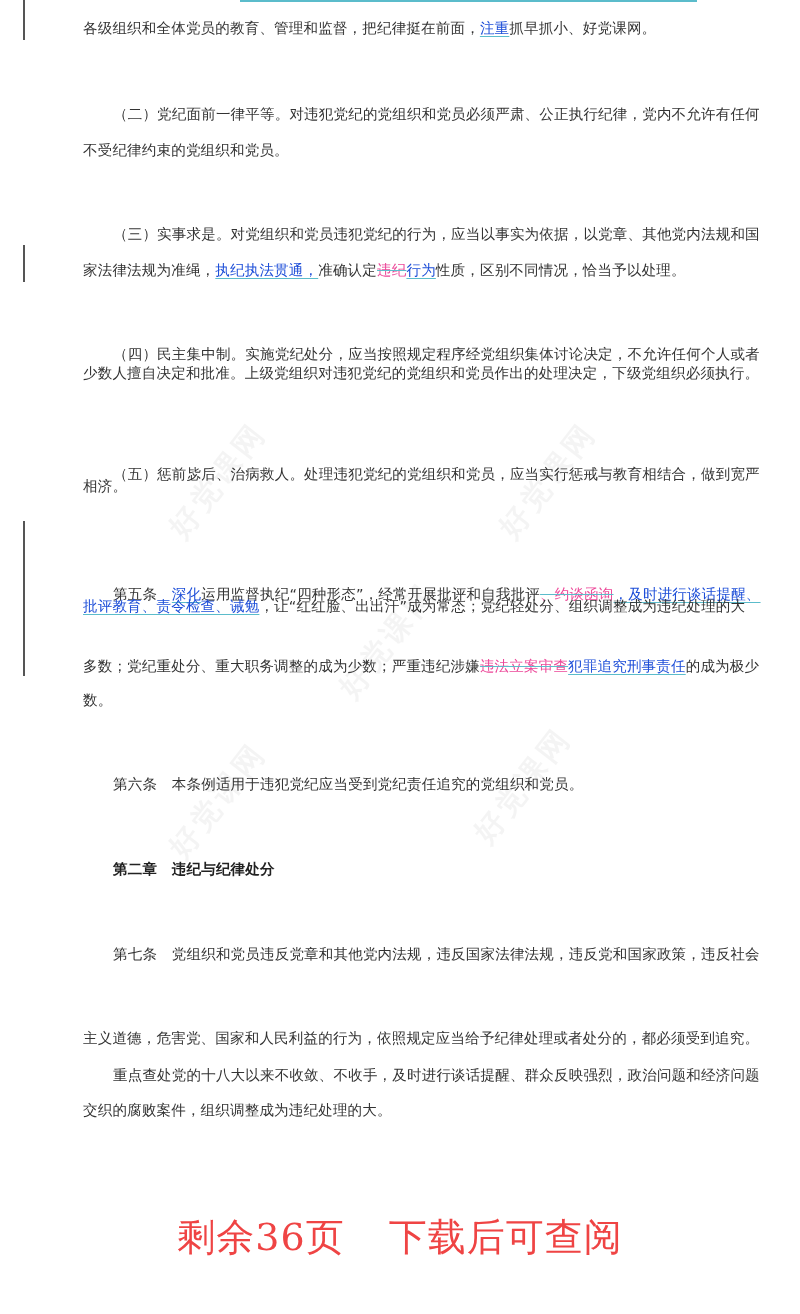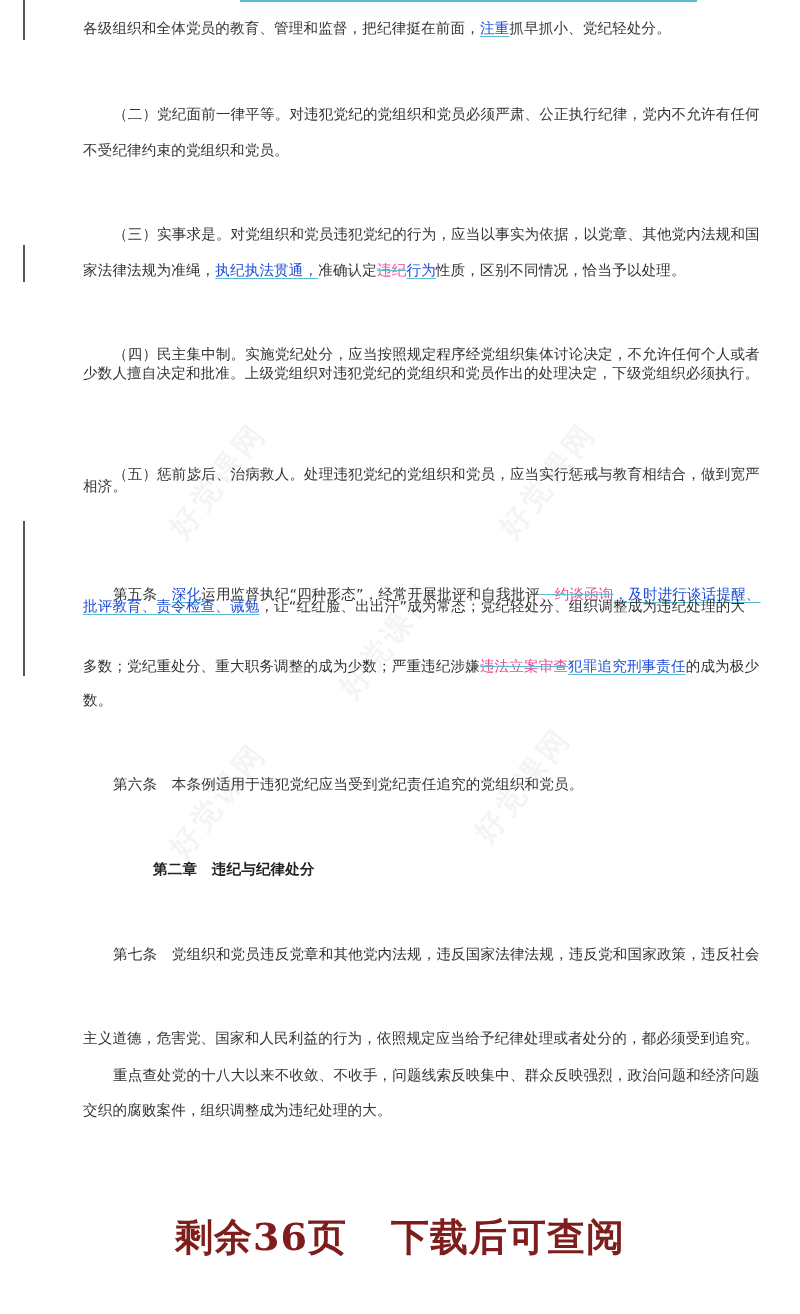--- a/index.html
+++ b/index.html
@@ -11,34 +11,34 @@
   }
   .page { position: absolute; left: 0; top: 0; width: 800px; height: 1314px; }
   .line {
     position: absolute; left: 83px; width: 700px;
     font-size: 14.5px; line-height: 20px; white-space: nowrap;
     letter-spacing: 0.2px;
   }
   .indent { left: 113px; }
   .ins { color: #1d4ed8; text-decoration: underline; text-decoration-color: #5bbccb; text-underline-offset: 3px; }
   .del { color: #ec4899; text-decoration: line-through; text-decoration-color: #5bbccb; }
-  .bold { font-weight: bold; color: #222; margin-left: 40px; }
+  .bold { font-weight: bold; color: #222; }
   .change-bar { position: absolute; left: 23px; width: 2px; background: #555555; }
   .topclip {
     position: absolute; top: -6px; left: 83px; width: 700px; height: 12px; overflow: hidden;
   }
   .topclip .ghost-line { position: absolute; top: 6px; left: 157px; width: 457px; height: 2px; background: #5bbccb; }
   .watermark {
     position: absolute; font-size: 30px; color: rgba(0,0,0,0.045);
     transform: rotate(-52deg); white-space: nowrap; font-weight: bold;
     pointer-events: none; letter-spacing: 4px;
   }
   .footer {
     position: absolute; top: 1212px; left: 0; width: 800px; text-align: center;
-    font-size: 38px; font-weight: bold; color: #7f1d1d;
+    font-size: 38px; font-weight: normal; color: #ef4444;
     font-family: "DejaVu Serif", "Liberation Serif", serif;
     letter-spacing: 1px;
   }
   .footer .gap { display: inline-block; width: 44px; }
 </style>
 </head>
 <body>
 
 <div class="page">
 
@@ -50,37 +50,37 @@
     <div class="ghost-line"></div>
   </div>
 
   <div class="watermark" style="left:150px; top:460px;">好党课网</div>
   <div class="watermark" style="left:480px; top:460px;">好党课网</div>
   <div class="watermark" style="left:320px; top:620px;">好党课网</div>
   <div class="watermark" style="left:150px; top:780px;">好党课网</div>
   <div class="watermark" style="left:455px; top:765px;">好党课网</div>
 
   <div id="lines">
-      <div class="line" style="top: 18px;"><span>各级组织和全体党员的教育、管理和监督，把纪律挺在前面，</span><span class="ins">注重</span><span>抓早抓小、党纪轻处分。</span></div>
+      <div class="line" style="top: 18px;"><span>各级组织和全体党员的教育、管理和监督，把纪律挺在前面，</span><span class="ins">注重</span><span>抓早抓小、好党课网。</span></div>
       <div class="line indent" style="top: 104px;"><span>（二）党纪面前一律平等。对违犯党纪的党组织和党员必须严肃、公正执行纪律，党内不允许有任何</span></div>
       <div class="line" style="top: 140px;"><span>不受纪律约束的党组织和党员。</span></div>
       <div class="line indent" style="top: 224px;"><span>（三）实事求是。对党组织和党员违犯党纪的行为，应当以事实为依据，以党章、其他党内法规和国</span></div>
       <div class="line" style="top: 260px;"><span>家法律法规为准绳，</span><span class="ins">执纪执法贯通，</span><span>准确认定</span><span class="del">违纪</span><span class="ins">行为</span><span>性质，区别不同情况，恰当予以处理。</span></div>
       <div class="line indent" style="top: 344px;"><span>（四）民主集中制。实施党纪处分，应当按照规定程序经党组织集体讨论决定，不允许任何个人或者</span></div>
       <div class="line" style="top: 363px;"><span>少数人擅自决定和批准。上级党组织对违犯党纪的党组织和党员作出的处理决定，下级党组织必须执行。</span></div>
       <div class="line indent" style="top: 464px;"><span>（五）惩前毖后、治病救人。处理违犯党纪的党组织和党员，应当实行惩戒与教育相结合，做到宽严</span></div>
       <div class="line" style="top: 476px;"><span>相济。</span></div>
       <div class="line indent" style="top: 584px;"><span>第五条　</span><span class="ins">深化</span><span>运用监督执纪“四种形态”，经常开展批评和自我批评</span><span class="del">、约谈函询</span><span class="ins">，及时进行谈话提醒、</span></div>
       <div class="line" style="top: 596px;"><span class="ins">批评教育、责令检查、诫勉</span><span>，让“红红脸、出出汗”成为常态；党纪轻处分、组织调整成为违纪处理的大</span></div>
       <div class="line" style="top: 656px;"><span>多数；党纪重处分、重大职务调整的成为少数；严重违纪涉嫌</span><span class="del">违法立案审查</span><span class="ins">犯罪追究刑事责任</span><span>的成为极少</span></div>
       <div class="line" style="top: 690px;"><span>数。</span></div>
       <div class="line indent" style="top: 774px;"><span>第六条　本条例适用于违犯党纪应当受到党纪责任追究的党组织和党员。</span></div>
       <div class="line indent" style="top: 859px;"><span class="bold">第二章　违纪与纪律处分</span></div>
       <div class="line indent" style="top: 944px;"><span>第七条　党组织和党员违反党章和其他党内法规，违反国家法律法规，违反党和国家政策，违反社会</span></div>
       <div class="line" style="top: 1028px;"><span>主义道德，危害党、国家和人民利益的行为，依照规定应当给予纪律处理或者处分的，都必须受到追究。</span></div>
-      <div class="line indent" style="top: 1065px;"><span>重点查处党的十八大以来不收敛、不收手，问题线索反映集中、群众反映强烈，政治问题和经济问题</span></div>
+      <div class="line indent" style="top: 1065px;"><span>重点查处党的十八大以来不收敛、不收手，及时进行谈话提醒、群众反映强烈，政治问题和经济问题</span></div>
       <div class="line" style="top: 1100px;"><span>交织的腐败案件，组织调整成为违纪处理的大。</span></div>
     </div>
 
   <div class="footer">
     <span>剩余36页</span><span class="gap"></span><span>下载后可查阅</span>
   </div>
 </div>
 
 </body></html>

